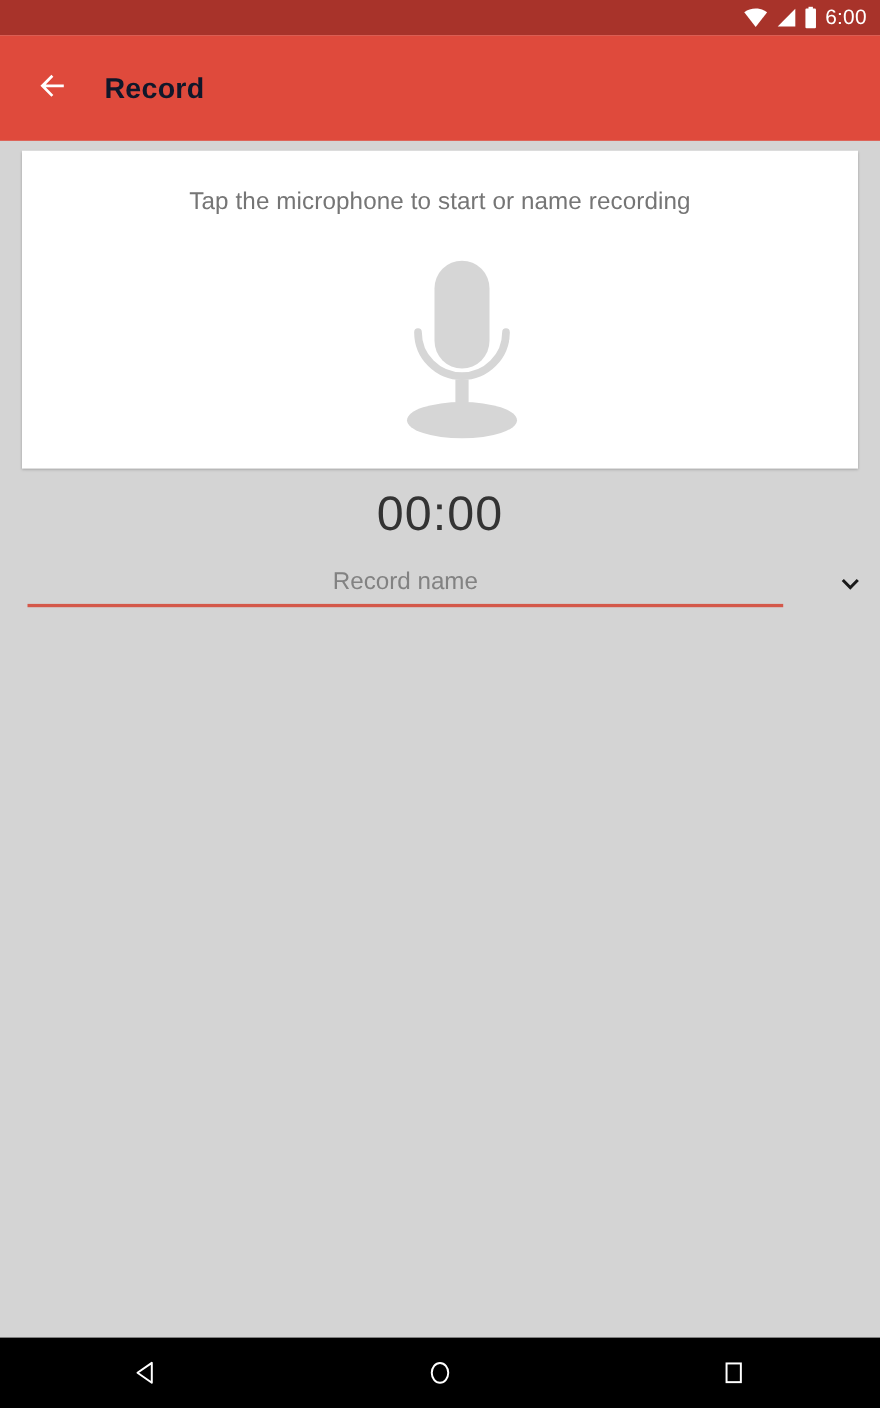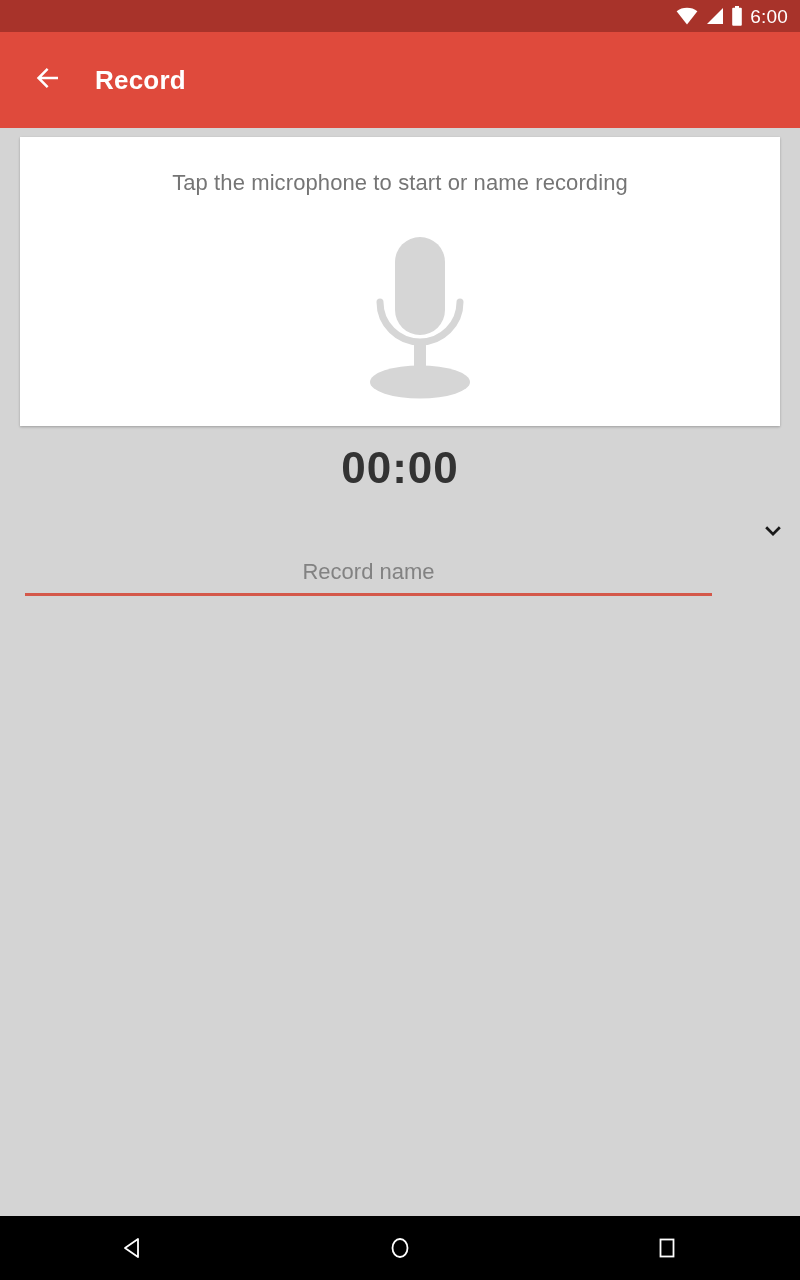--- a/index.html
+++ b/index.html
@@ -62,21 +62,21 @@
   .back-button {
     width: 56px;
     height: 56px;
     margin-left: 20px;
     display: flex;
     align-items: center;
     justify-content: center;
     cursor: pointer;
   }
   .app-title {
-    color: #ffffff;
+    color: #0f172a;
     font-size: 26px;
     font-weight: bold;
     margin-left: 19px;
     letter-spacing: 0.2px;
   }
 
   
   .mic-card {
     position: absolute;
     left: 20px;
@@ -109,42 +109,41 @@
 
   
   .timer {
     position: absolute;
     top: 446px;
     left: 0;
     width: 100%;
     text-align: center;
     color: #333333;
     font-size: 44px;
-    font-weight: 700;
+    font-weight: 400;
     letter-spacing: 1px;
     line-height: 1;
   }
 
   
   .name-row {
     position: absolute;
     top: 508px;
     left: 25px;
     width: 755px;
     height: 48px;
   }
   .name-field {
     position: absolute;
     left: 0;
     top: 0;
     width: 687px;
     height: 44px;
     border-bottom: 3px solid #d4584a;
     box-sizing: border-box;
-    margin-top: 44px;
   }
   .name-input {
     width: 100%;
     height: 40px;
     border: none;
     outline: none;
     background: transparent;
     text-align: center;
     font-family: "Liberation Sans", sans-serif;
     font-size: 22px;

